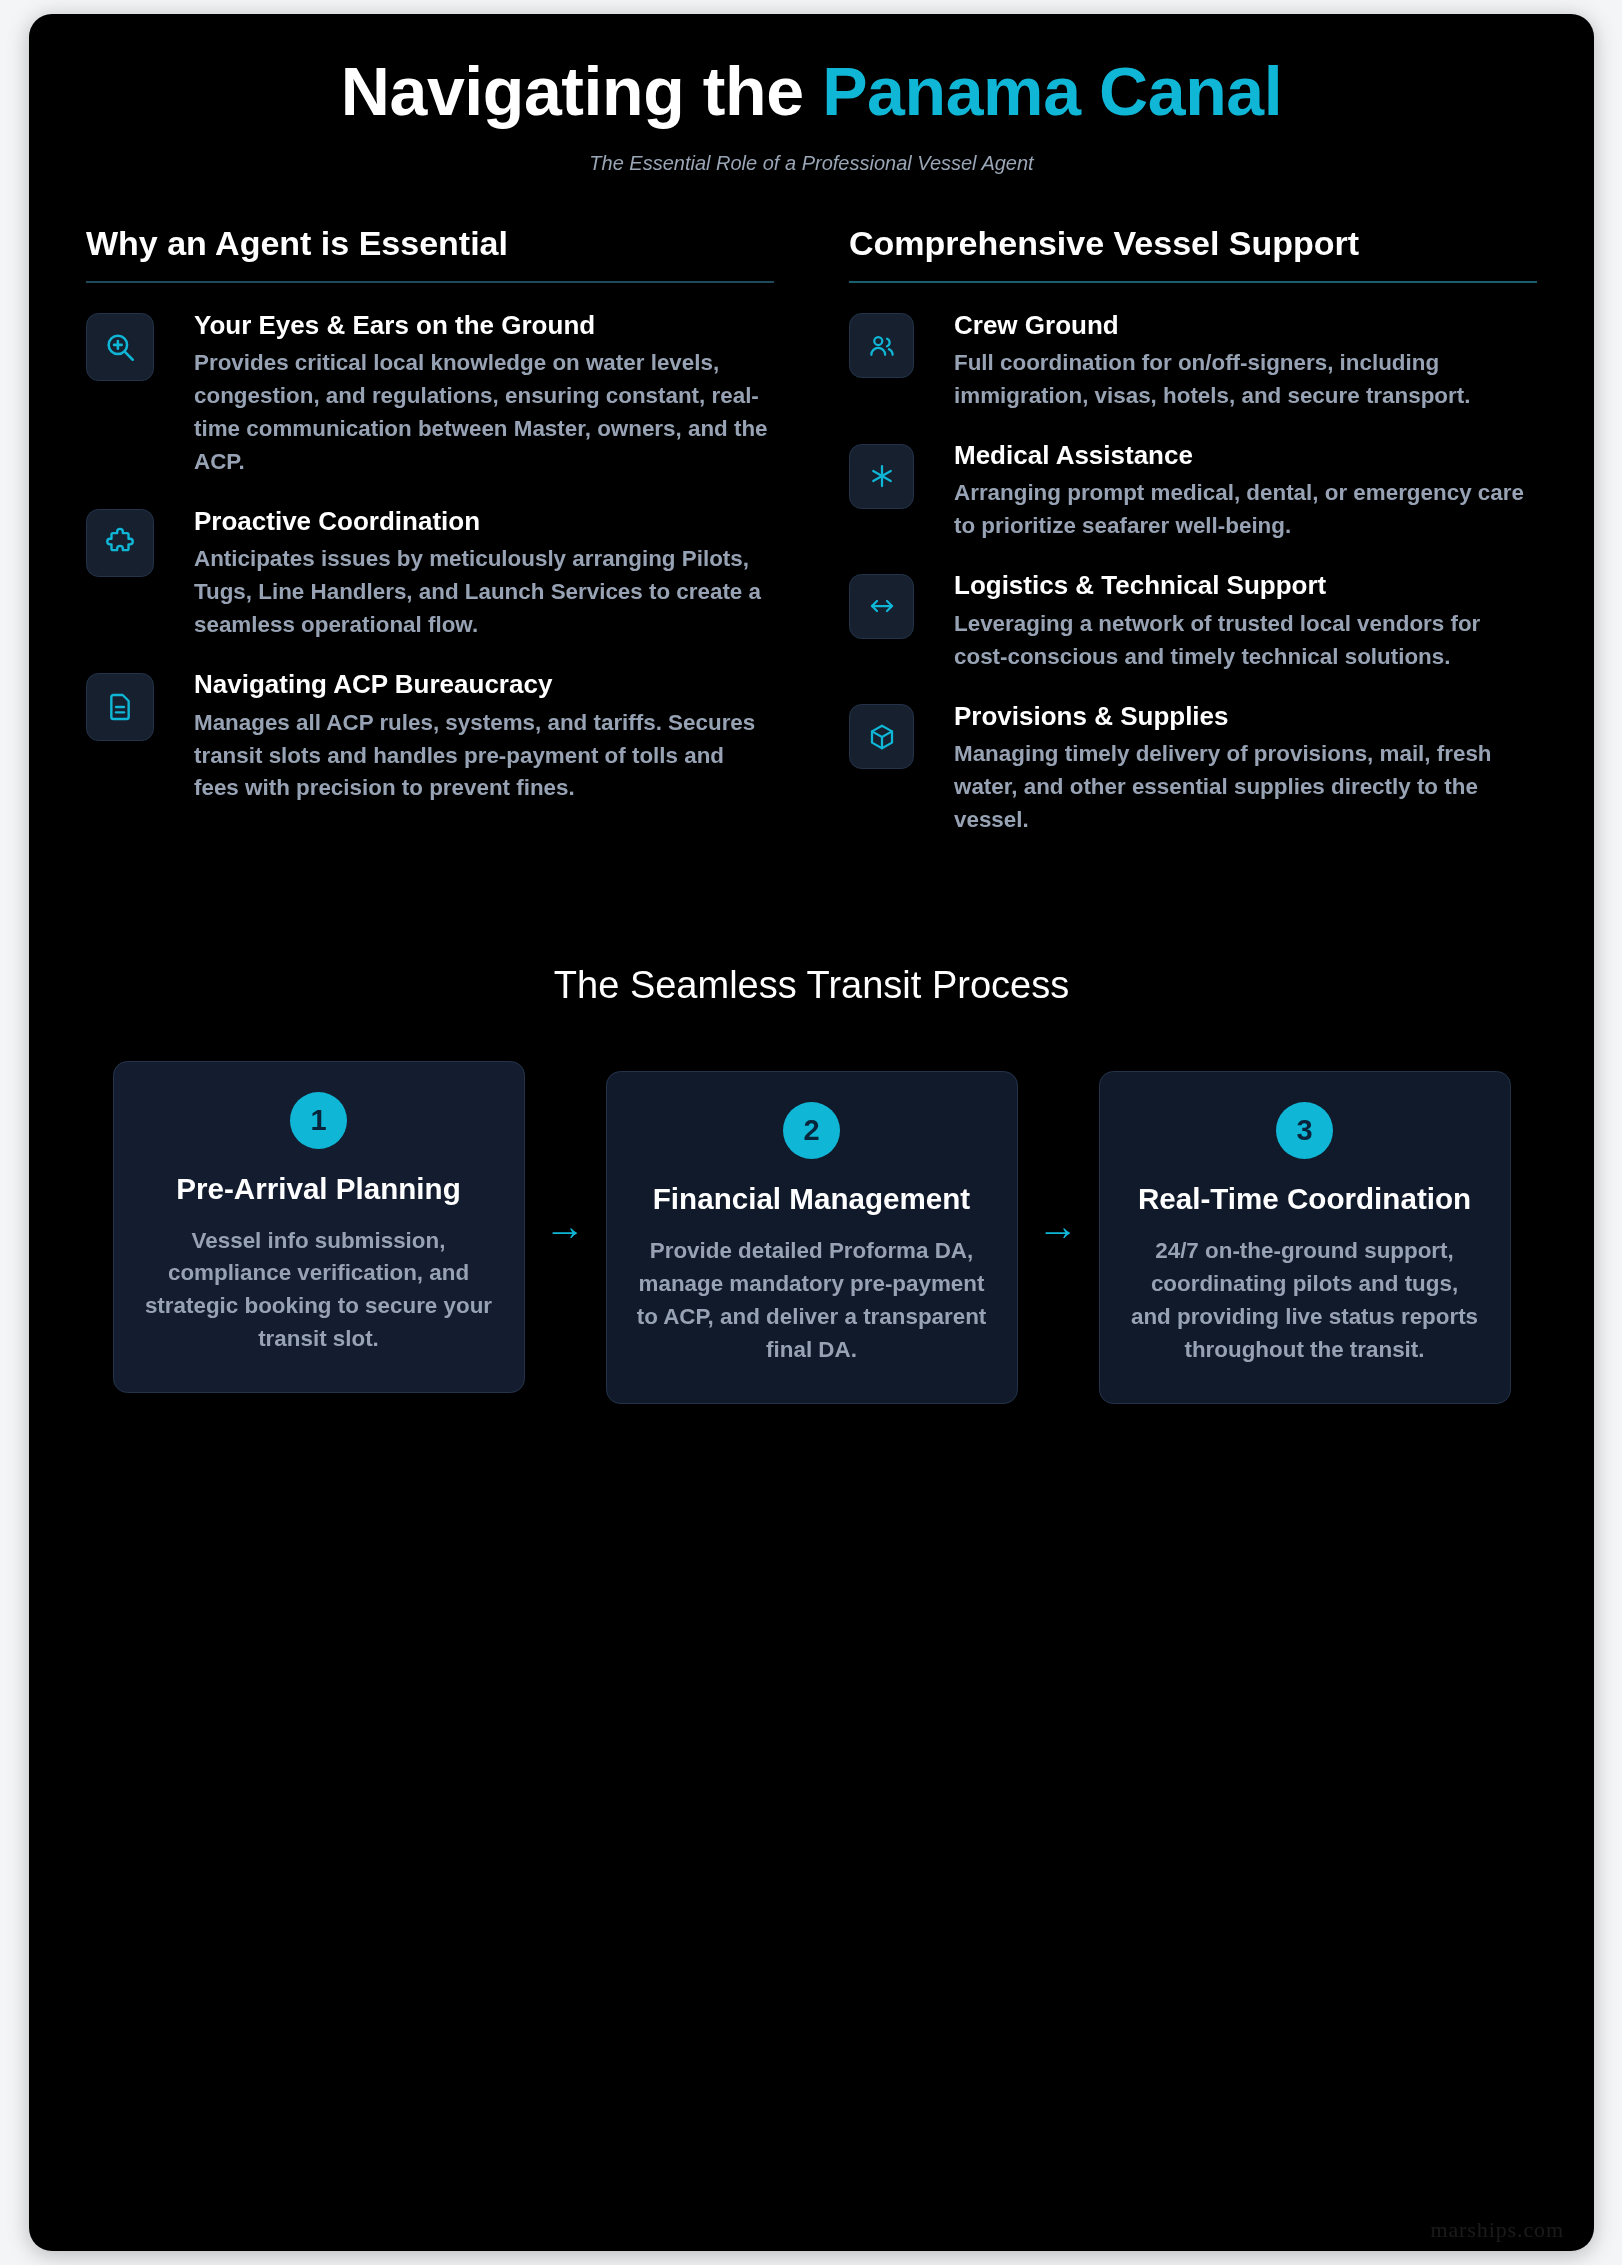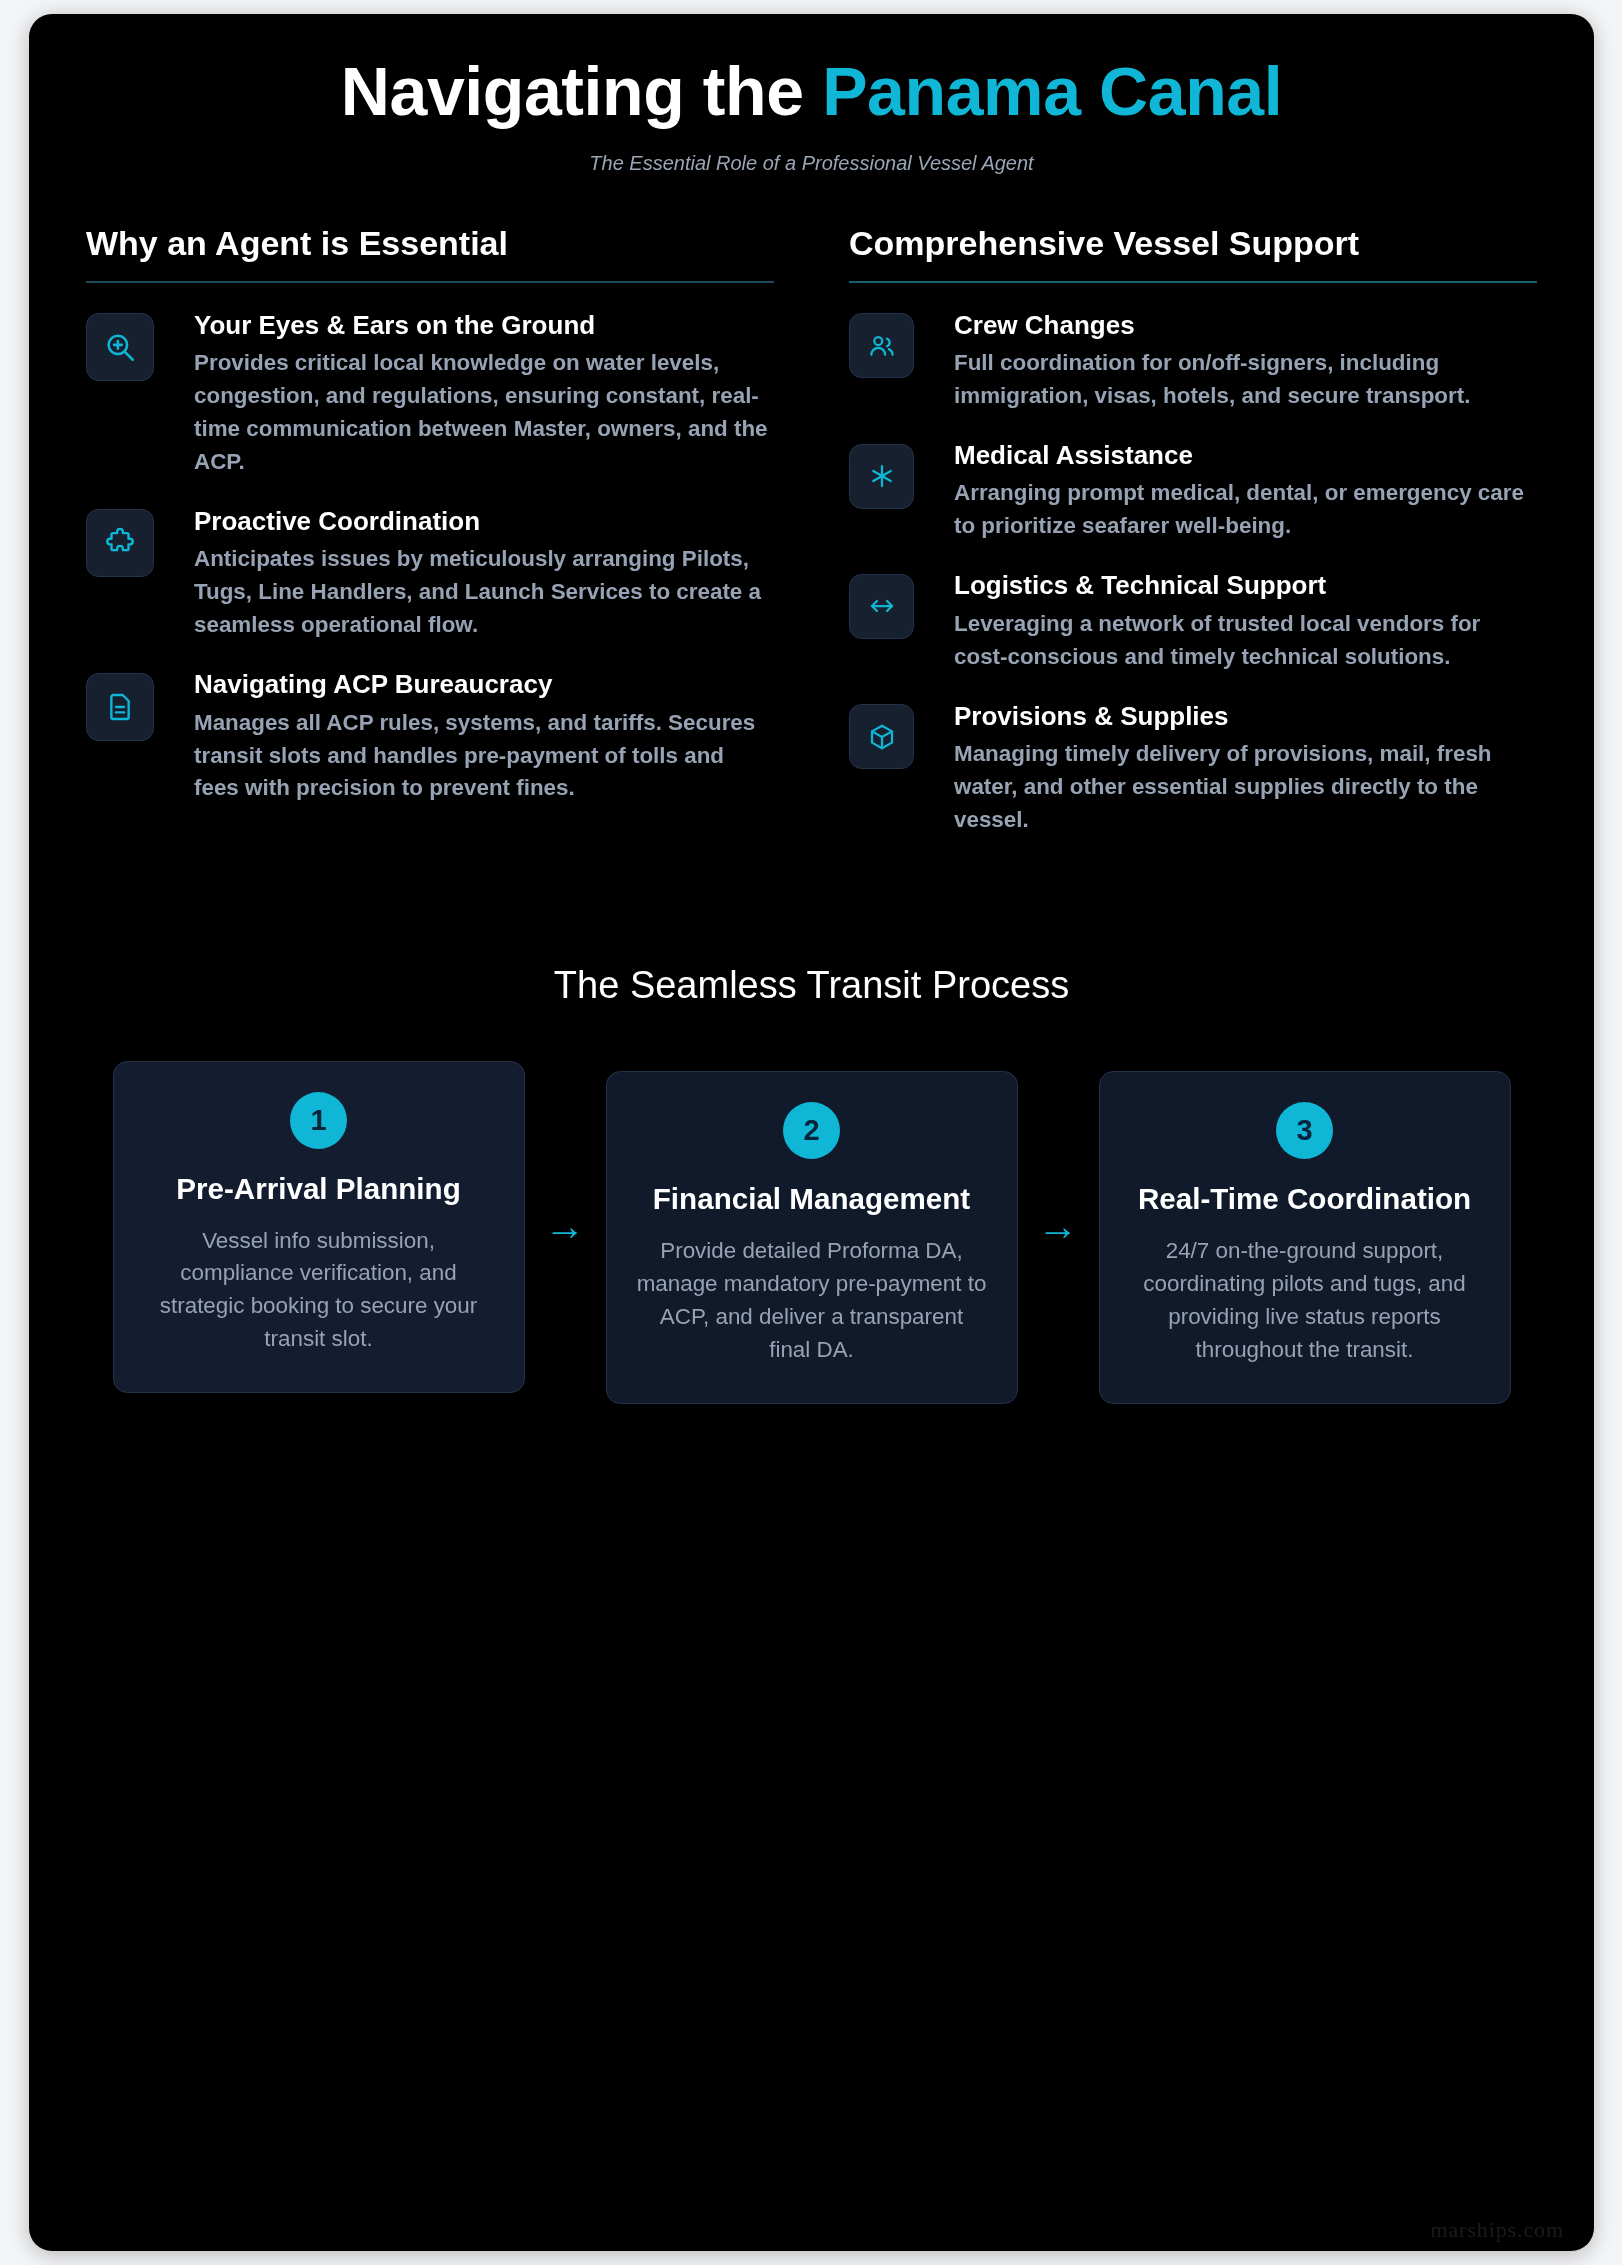--- a/index.html
+++ b/index.html
@@ -164,20 +164,21 @@
     font-size: 29.6px;
     font-weight: bold;
     color: #ffffff;
     line-height: 1.18;
     margin-bottom: 18px;
   }
   .step-desc {
     font-size: 22.4px;
     line-height: 1.47;
     color: #97a3b4;
+    font-weight: bold;
   }
   .arrow {
     flex: 0 0 auto;
     width: 81px;
     text-align: center;
     color: #0fb6d6;
     font-size: 41px;
     line-height: 1;
   }
   .offset-1 { margin-bottom: 0; }
@@ -261,21 +262,21 @@
         <div class="feature">
           <div class="feat-icon sm">
             <svg width="30" height="30" viewBox="0 0 24 24" fill="none" stroke="#0fb6d6" stroke-width="1.8" stroke-linecap="round" stroke-linejoin="round">
               <circle cx="9" cy="8" r="3.2"></circle>
                 <path d="M3.5 19a5.5 5.5 0 0 1 11 0"></path>
                 <path d="M16 6.2a3.2 3.2 0 0 1 0 6"></path>
                 <path d="M17.5 14.5A5.2 5.2 0 0 1 20.5 19"></path>
             </svg>
           </div>
           <div class="feat-body">
-            <div class="feat-title">Crew Changes</div>
+            <div class="feat-title">Crew Ground</div>
             <div class="feat-desc">Full coordination for on/off-signers, including immigration, visas, hotels, and secure transport.</div>
           </div>
         </div>
 
         <div class="feature">
           <div class="feat-icon sm">
             <svg width="30" height="30" viewBox="0 0 24 24" fill="none" stroke="#0fb6d6" stroke-width="1.8" stroke-linecap="round" stroke-linejoin="round">
               <line x1="12" y1="4" x2="12" y2="20"></line>
                 <line x1="5" y1="8" x2="19" y2="16"></line>
                 <line x1="19" y1="8" x2="5" y2="16"></line>

